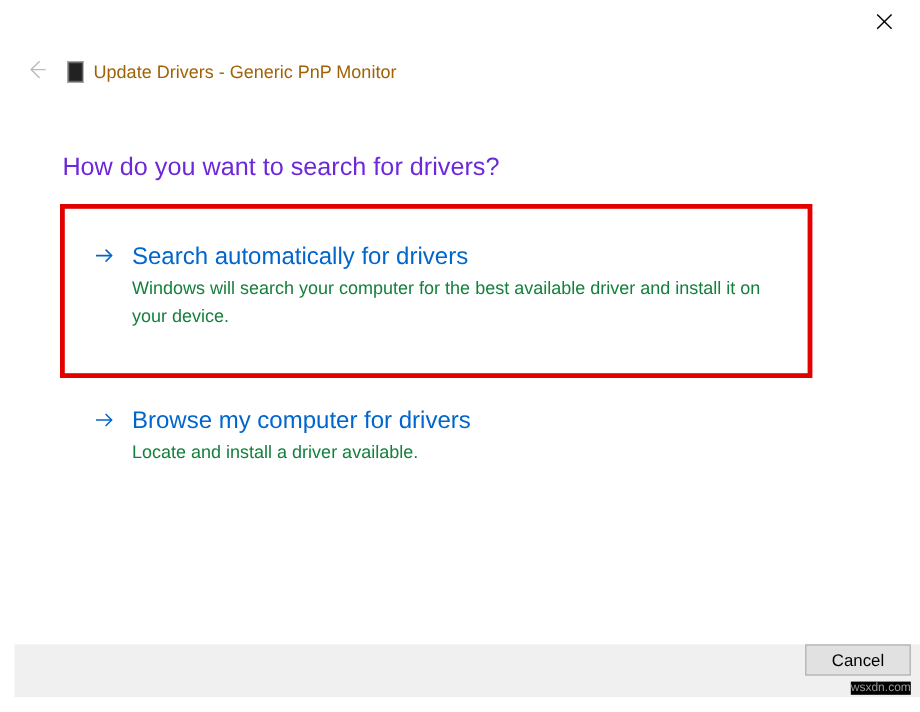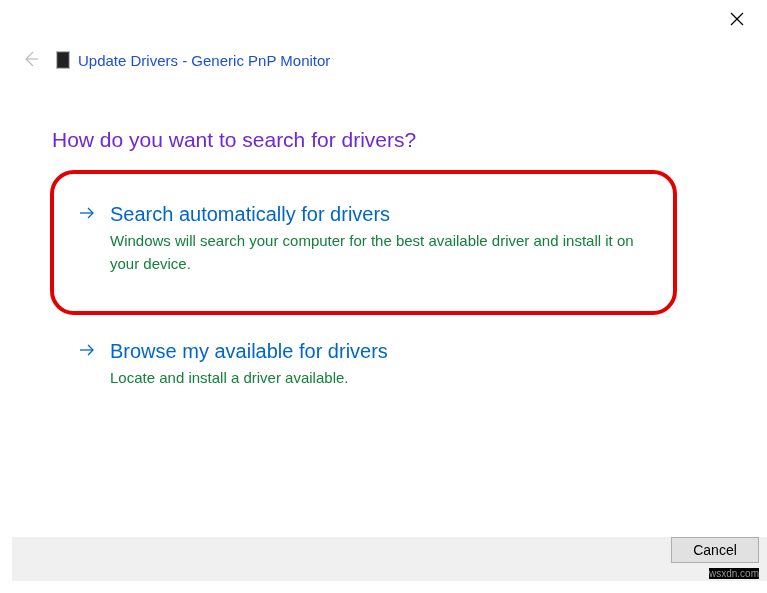--- a/index.html
+++ b/index.html
@@ -45,42 +45,41 @@
     }
     .back-arrow svg { width: 18px; height: 18px; }
     .title-group { display: flex; align-items: center; gap: 8px; }
     .monitor-icon {
       width: 14px;
       height: 18px;
       background: #222;
       border: 1px solid #bbb;
       box-shadow: inset 0 0 0 1px #444;
     }
-    .breadcrumb { font-size: 15px; color: #1d4ed8; }
+    .breadcrumb { font-size: 15px; color: #a16207; }
     .heading {
       position: absolute;
       top: 128px;
       left: 52px;
       font-size: 21px;
       color: #6d28d9;
       font-weight: 400;
     }
     .options {
       position: absolute;
       top: 170px;
       left: 50px;
       right: 90px;
     }
     .option {
       padding: 22px 26px 22px 28px;
       cursor: pointer;
       display: flex;
       align-items: flex-start;
       gap: 14px;
-      border-radius: 24px;
     }
     .option.highlighted {
       border: 4px solid #e30000;
       padding: 26px 22px 36px 24px;
     }
     .option.second { margin-top: 16px; padding-top: 6px; padding-bottom: 6px; }
     .opt-arrow {
       width: 18px;
       height: 18px;
       margin-top: 4px;
@@ -181,21 +180,21 @@
     </div>
 
     <div class="option second">
       <div class="opt-arrow">
         <svg viewBox="0 0 16 16">
             <line x1="1" y1="8" x2="14" y2="8" stroke="#0066cc" stroke-width="1.3"></line>
             <path d="M9 3 L14 8 L9 13" fill="none" stroke="#0066cc" stroke-width="1.3"></path>
           </svg>
       </div>
       <div class="opt-text">
-        <div class="opt-title">Browse my available for drivers</div>
+        <div class="opt-title">Browse my computer for drivers</div>
         <div class="opt-desc">Locate and install a driver available.</div>
       </div>
     </div>
 
   </div>
 
   <div class="footer">
     <button class="cancel-btn">Cancel</button>
   </div>
 

